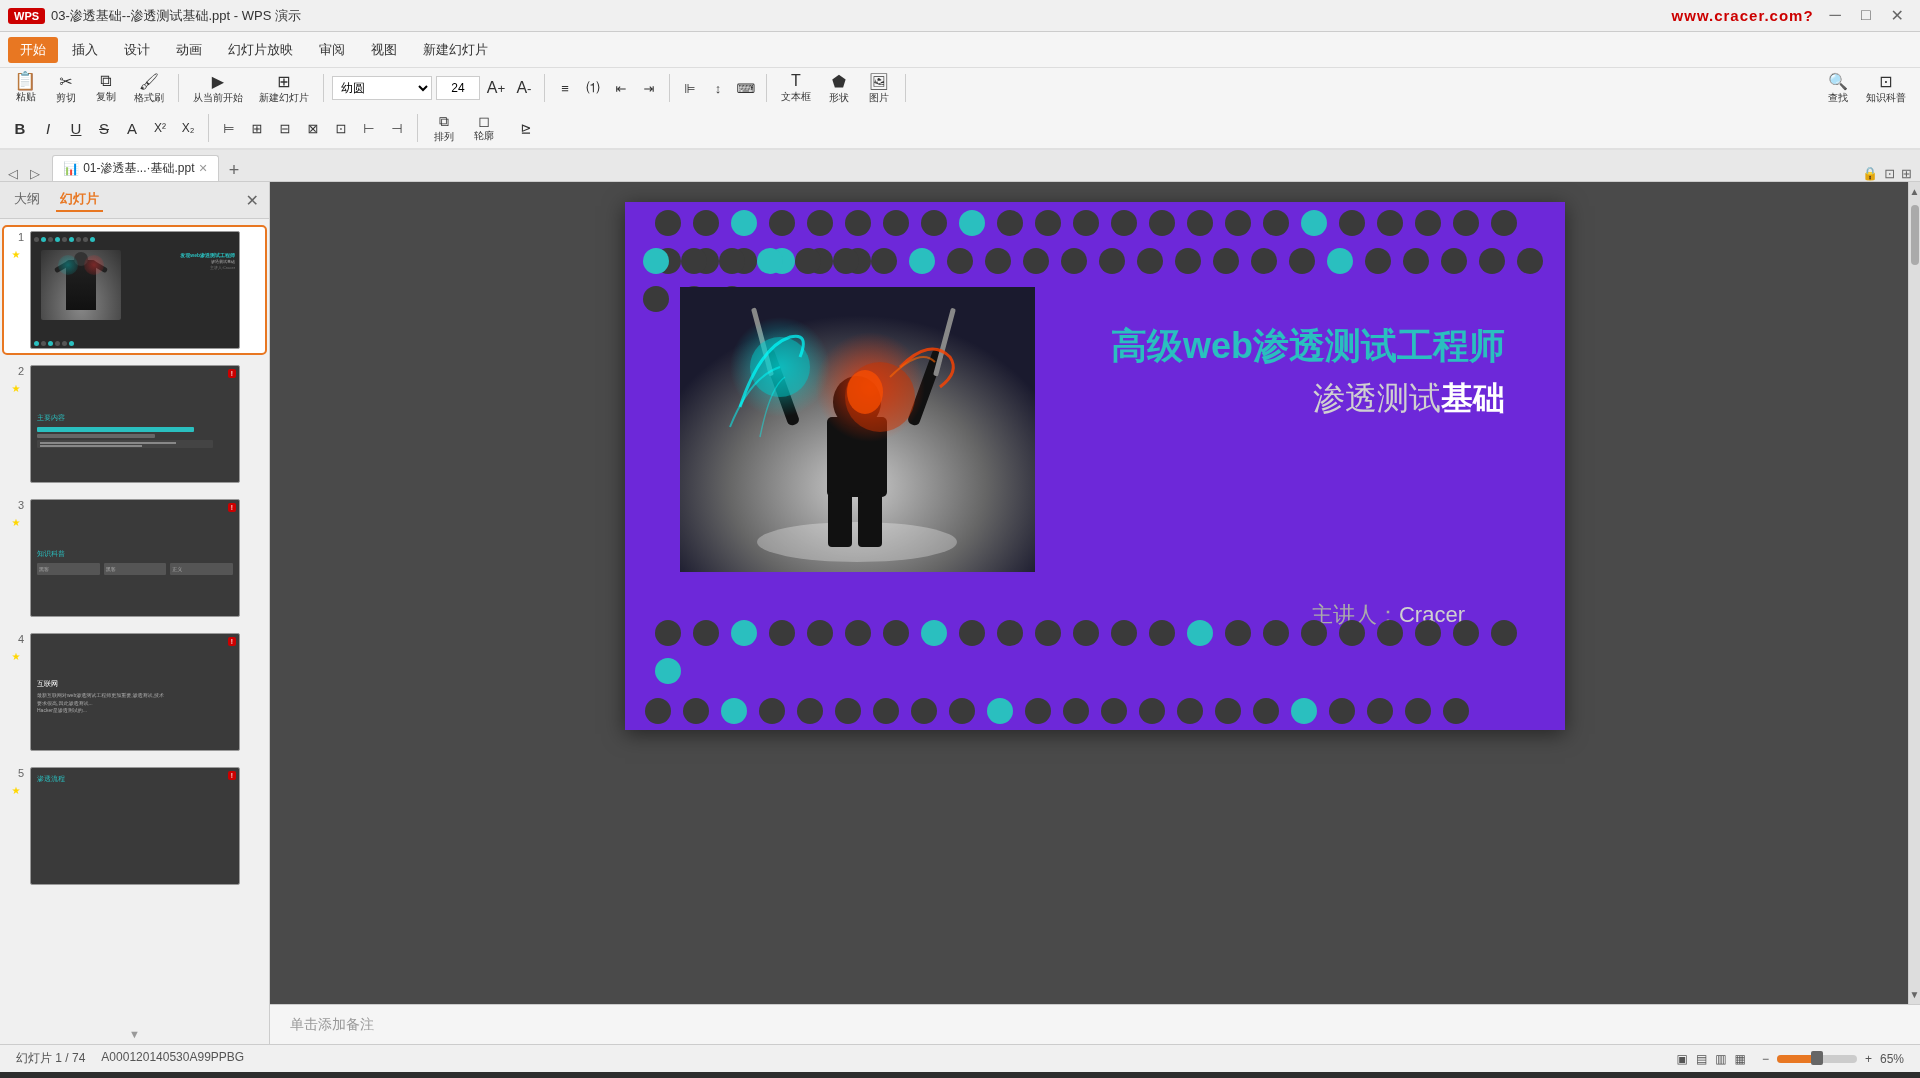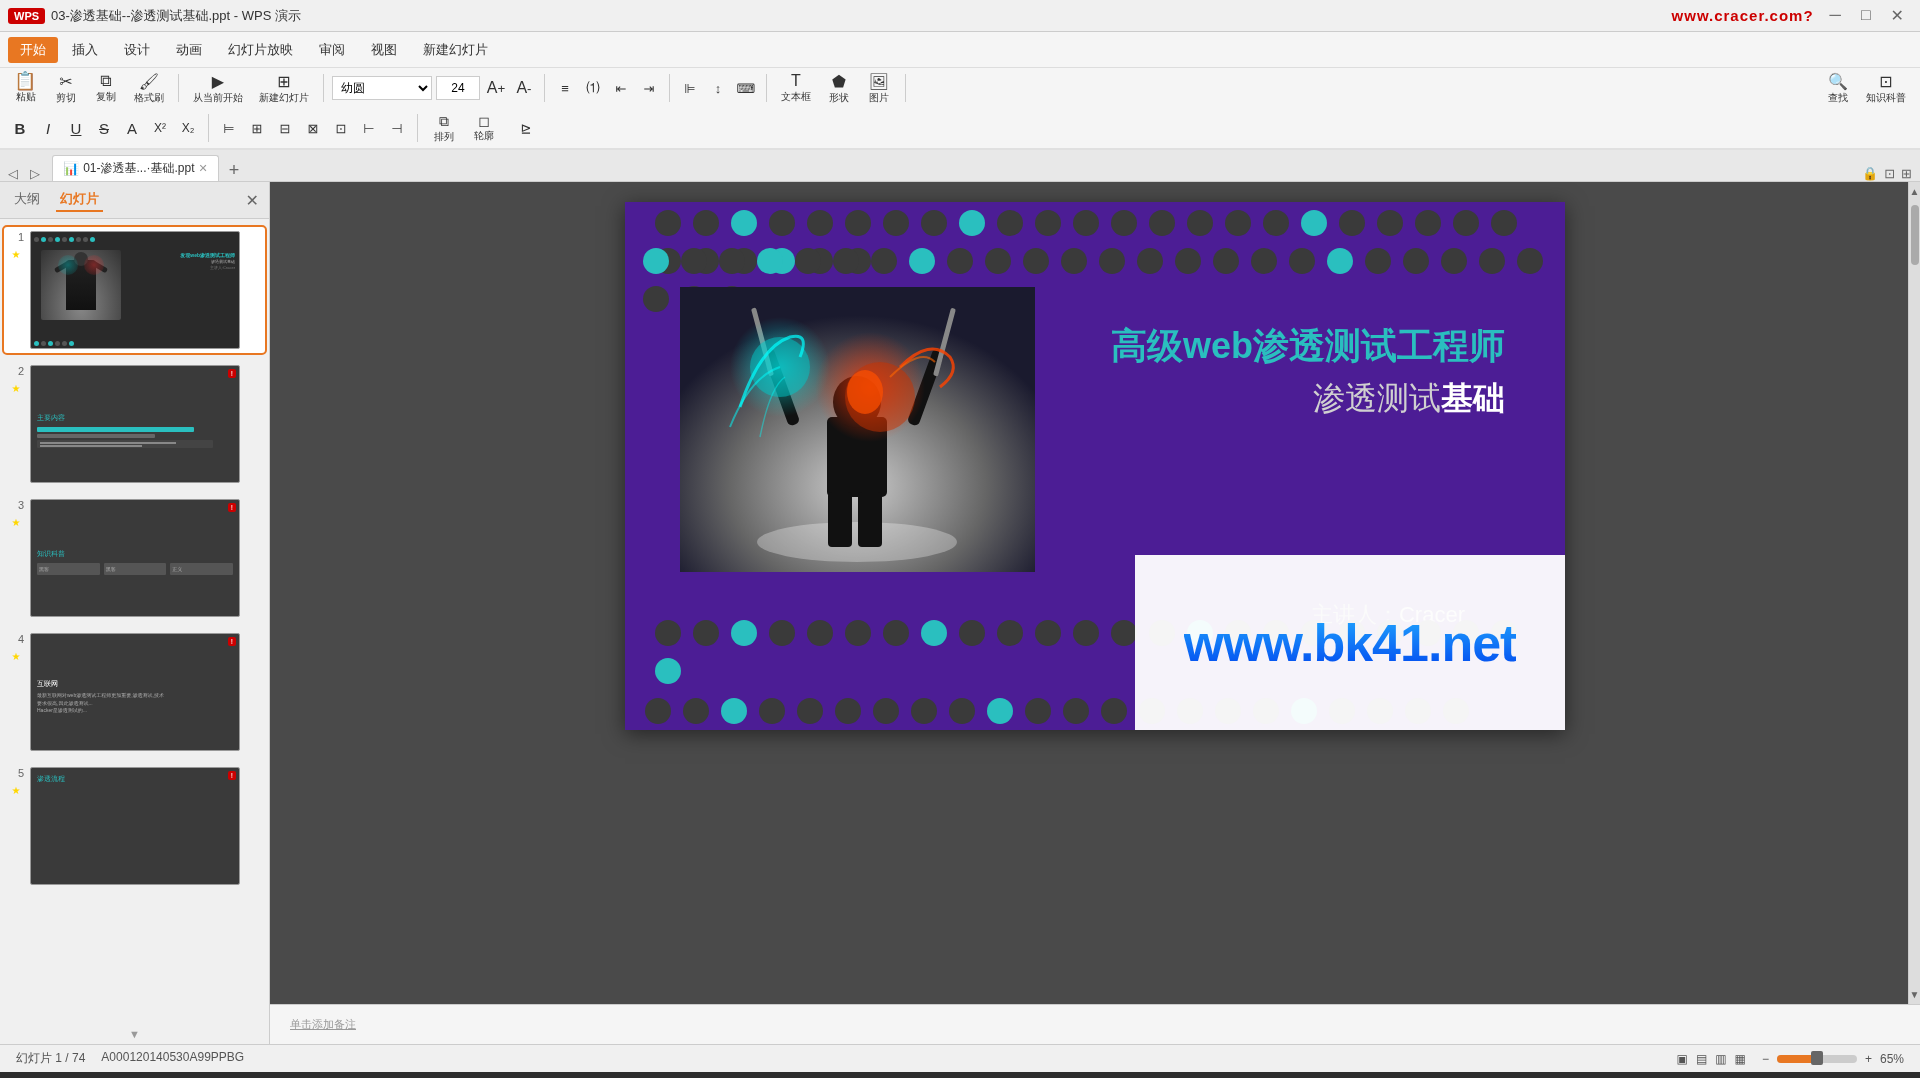--- a/index.html
+++ b/index.html
@@ -108,21 +108,21 @@
     .slide-thumb-2 { background: #3a3a3a; }
     .star-icon { font-size: 10px; color: #ffd700; margin-top: 4px; }
 
     
     #canvas-area {
       flex: 1; background: #4a4a4a; display: flex; flex-direction: column;
       align-items: center; justify-content: flex-start; padding: 20px;
       overflow-y: auto; position: relative;
     }
     #slide-canvas {
-      width: 940px; height: 528px; background: #4c1d95; position: relative;
+      width: 940px; height: 528px; background: #6d28d9; position: relative;
       overflow: hidden; box-shadow: 0 4px 20px rgba(0,0,0,0.5);
     }
 
     
     #slide-image {
       position: absolute; left: 60px; top: 80px; width: 360px; height: 280px;
       background: linear-gradient(135deg, #1a1a2e 0%, #16213e 50%, #c0c0c0 100%);
       overflow: hidden;
     }
 
@@ -688,30 +688,27 @@
           <div style="width:26px;height:26px;border-radius:50%;background:#3a3a3a;"></div>
           <div style="width:26px;height:26px;border-radius:50%;background:#3a3a3a;"></div>
           <div style="width:26px;height:26px;border-radius:50%;background:#3a3a3a;"></div>
           <div style="width:26px;height:26px;border-radius:50%;background:#2abfbf;"></div>
           <div style="width:26px;height:26px;border-radius:50%;background:#3a3a3a;"></div>
           <div style="width:26px;height:26px;border-radius:50%;background:#3a3a3a;"></div>
           <div style="width:26px;height:26px;border-radius:50%;background:#3a3a3a;"></div>
           <div style="width:26px;height:26px;border-radius:50%;background:#3a3a3a;"></div>
         </div>
 
-        <div id="watermark-overlay" style="position:absolute;bottom:0;right:0;width:430px;height:175px;background:rgba(255,255,255,0.95);display:flex;align-items:center;justify-content:center;z-index:100;">
-          <span id="watermark-text" style="font-size:52px;font-weight:900;background:linear-gradient(to bottom,#22aaff,#0044ee);-webkit-background-clip:text;-webkit-text-fill-color:transparent;background-clip:text;letter-spacing:-1px;">www.bk41.net</span>
-        </div>
 
       </div>
 
     </div>
 
     <div id="notes-bar">
-      <span style="color:#999;font-size:11px;text-decoration:underline;">单击添加备注</span>
+      <span style="color:#999;font-size:14px;">单击添加备注</span>
     </div>
 
   </div>
 
 </div>
 
 <div id="statusbar">
   <div class="status-left">
     <span>幻灯片 1 / 74</span>
     <span>A000120140530A99PPBG</span>

